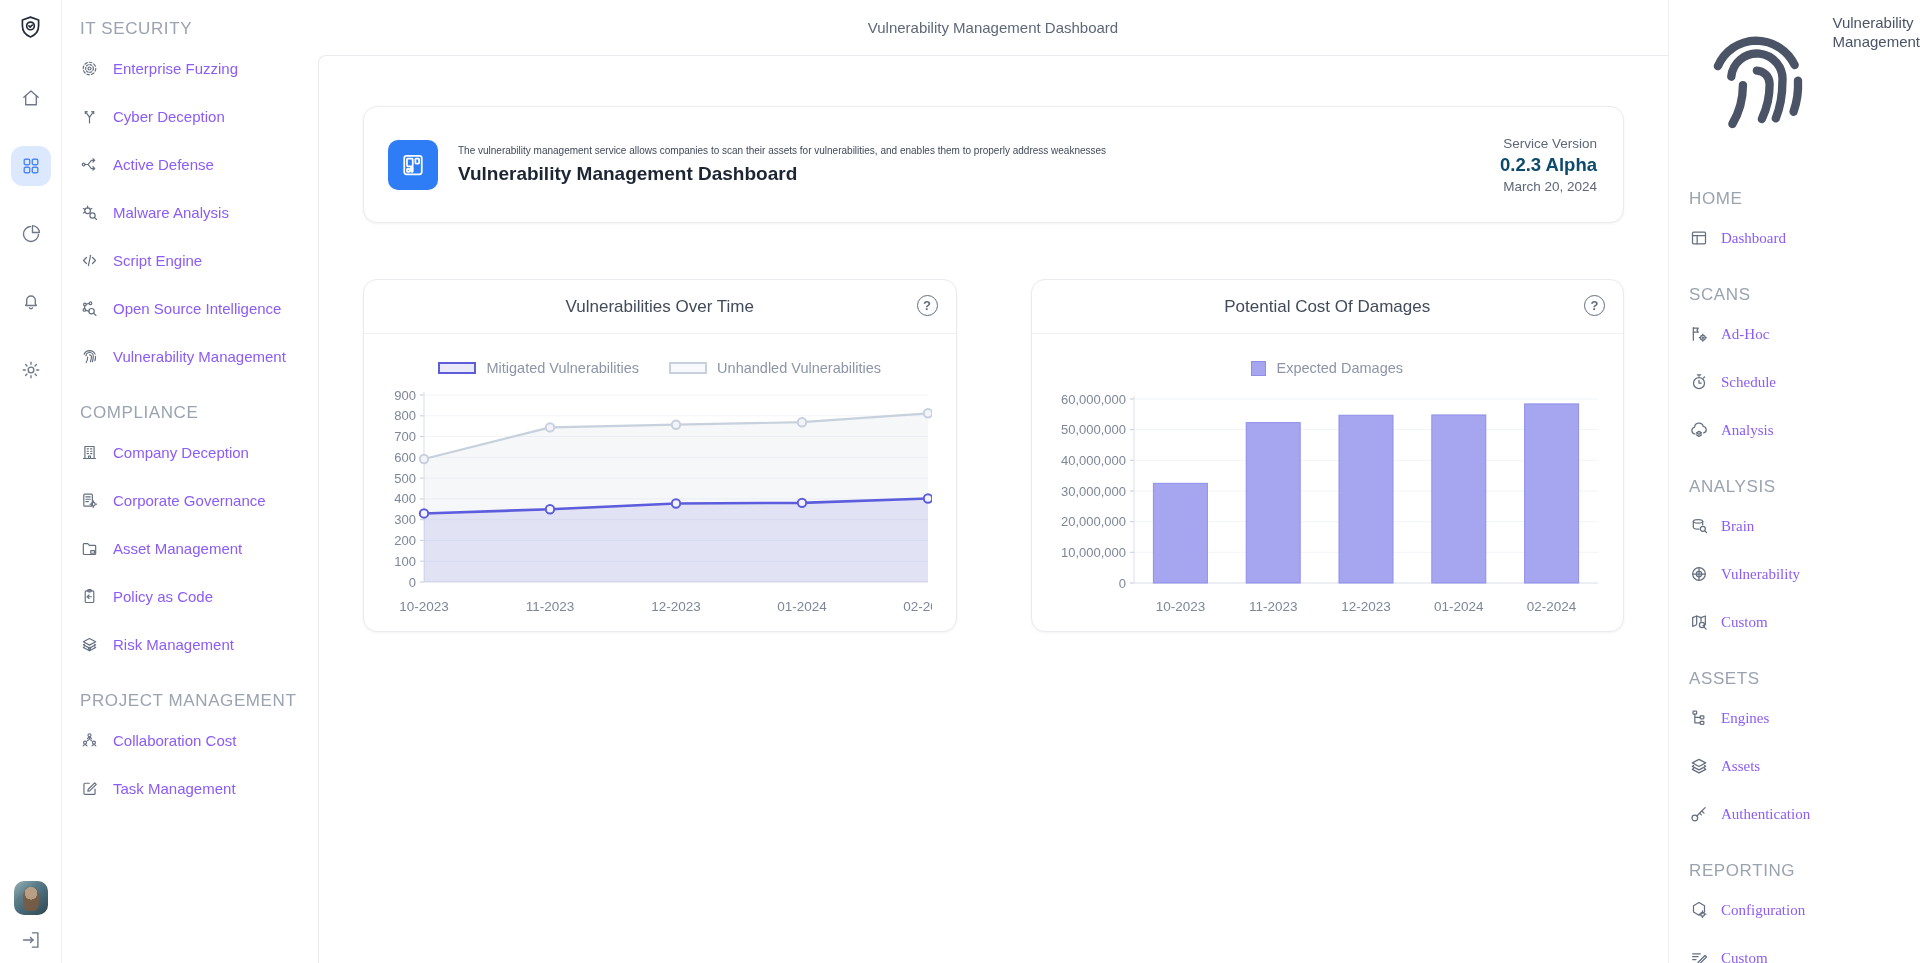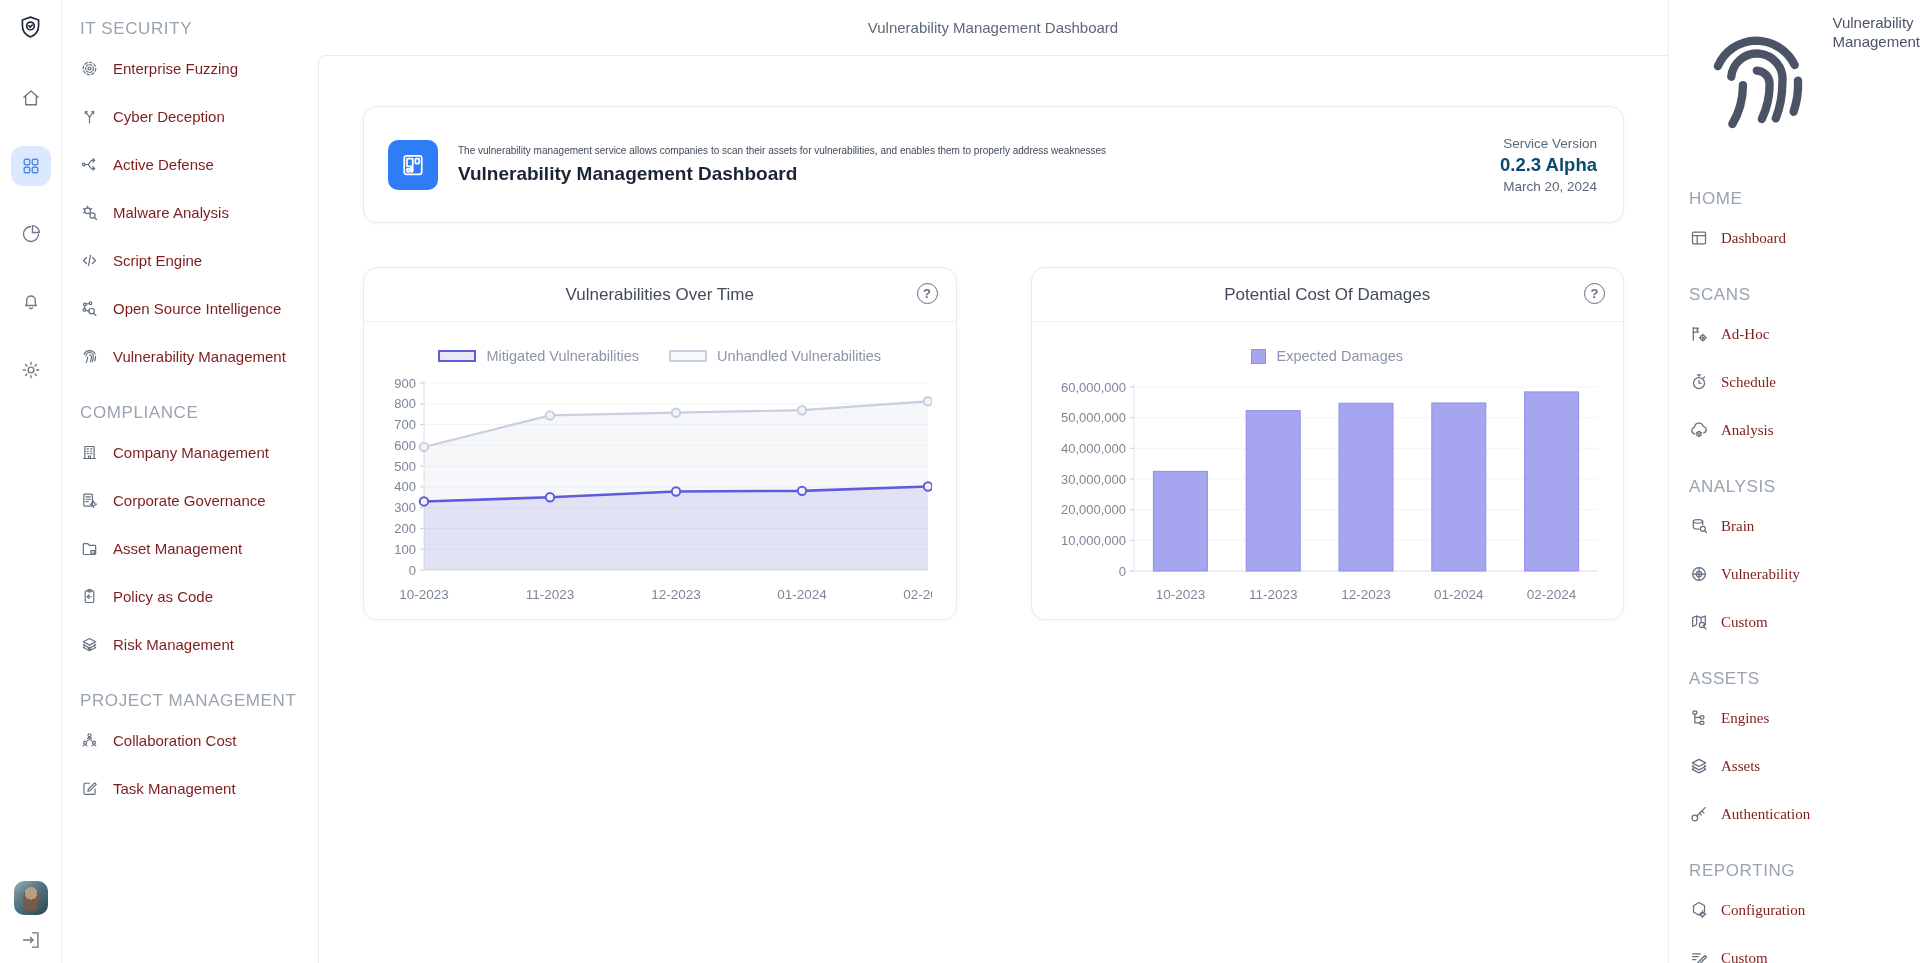--- a/index.html
+++ b/index.html
@@ -26,21 +26,21 @@
     background:radial-gradient(circle at 50% 26%, #c9a584 0 32%, #7d5a40 33% 100%); opacity:.85; }
   .logout { color:#6b7687; height:22px; cursor:pointer; }
   .logout svg { width:22px; height:22px; }
 
   
   .sidebar { width:256px; flex:0 0 256px; padding-top:20px; background:#fff; }
   .sec-h { height:18px; line-height:18px; margin:24px 0 6px 18px; font-size:17px;
     letter-spacing:.6px; color:#9aa3b0; }
   .sidebar .sec-h:first-child, .rb-sections .sec-h:first-child { margin-top:0; }
   .side-item { height:48px; display:flex; align-items:center; padding-left:18px; gap:14px;
-    font-size:15px; color:#7f1d1d; cursor:pointer; }
+    font-size:15px; color:#8b5cf6; cursor:pointer; }
   .side-item .icon { color:#646f80; display:flex; }
   .side-item .icon svg { width:19px; height:19px; }
 
   
   .main { flex:1 1 auto; position:relative; background:#fff; }
   .topbar { height:55px; display:flex; align-items:center; justify-content:center;
     font-size:15px; color:#5d6878; }
   .panel { position:absolute; left:0; top:55px; width:1350px; height:920px;
     border-top:1px solid #e9ebef; border-left:1px solid #e9ebef; border-top-left-radius:8px;
     padding:50px 44px 0; background:#fff; }
@@ -48,21 +48,21 @@
     box-shadow:0 1px 3px rgba(16,24,40,.05); display:flex; align-items:center;
     padding:0 26px 0 24px; gap:20px; }
   .hc-icon { width:50px; height:50px; border-radius:10px; background:#2e7cf6; color:#e9f1fe;
     display:flex; align-items:center; justify-content:center; flex:0 0 50px; }
   .hc-icon svg { width:30px; height:30px; }
   .hc-desc { font-size:10px; color:#3f4959; }
   .hc-title { font-size:19px; font-weight:700; color:#1c2534; margin-top:7px; }
   .hc-version { margin-left:auto; text-align:right; font-size:13.5px; color:#5c6777; }
   .hc-version .ver { font-size:18.5px; font-weight:700; color:#0c4a6e; margin:3px 0; }
 
-  .charts-row { display:flex; gap:74px; margin-top:44px; }
+  .charts-row { display:flex; gap:74px; margin-top:56px; }
   .chart-card { flex:1 1 0; height:353px; border:1px solid #e9ebef; border-radius:14px;
     background:#fff; box-shadow:0 1px 3px rgba(16,24,40,.05); position:relative; }
   .cc-head { height:54px; border-bottom:1px solid #eef1f5; display:flex; align-items:center;
     justify-content:center; position:relative; }
   .cc-title { font-size:17px; color:#424b5a; }
   .help { position:absolute; right:18px; top:15px; width:21px; height:21px; border-radius:50%;
     border:1.6px solid #626d7f; color:#626d7f; font-size:13px; font-weight:700; display:flex;
     align-items:center; justify-content:center; cursor:pointer; }
   .cc-legend { display:flex; justify-content:center; align-items:center; gap:30px;
     margin-top:26px; height:16px; }
@@ -238,21 +238,21 @@
       <div class="sec-h">COMPLIANCE</div>
       <div class="side-item">
         <span class="icon" style="display: flex;">
           <svg viewBox="0 0 24 24" fill="none" stroke="currentColor" stroke-width="1.5" stroke-linecap="round" stroke-linejoin="round">
             <rect x="6.2" y="4.4" width="11.6" height="15.2"></rect>
             <path d="M4.4 19.6h15.2"></path>
             <path d="M9 7.4h1.6M13.4 7.4H15M9 10.4h1.6M13.4 10.4H15M9 13.4h1.6M13.4 13.4H15"></path>
             <path d="M10.8 19.6v-3.2h2.4v3.2"></path>
           </svg>
         </span>
-        <span>Company Management</span>
+        <span>Company Deception</span>
       </div>
       <div class="side-item">
         <span class="icon" style="display: flex;">
           <svg viewBox="0 0 24 24" fill="none" stroke="currentColor" stroke-width="1.5" stroke-linecap="round" stroke-linejoin="round">
             <rect x="4.8" y="4" width="10.8" height="15.2" rx="1.2"></rect>
             <path d="M7.4 7.4h5.6M7.4 10.4h5.6M7.4 13.4h3.2"></path>
             <circle cx="16.8" cy="16.6" r="2.3"></circle>
             <path d="M16.8 13.5v-1M16.8 19.7v1M19.9 16.6h1M13.7 16.6h-1"></path>
           </svg>
         </span>

